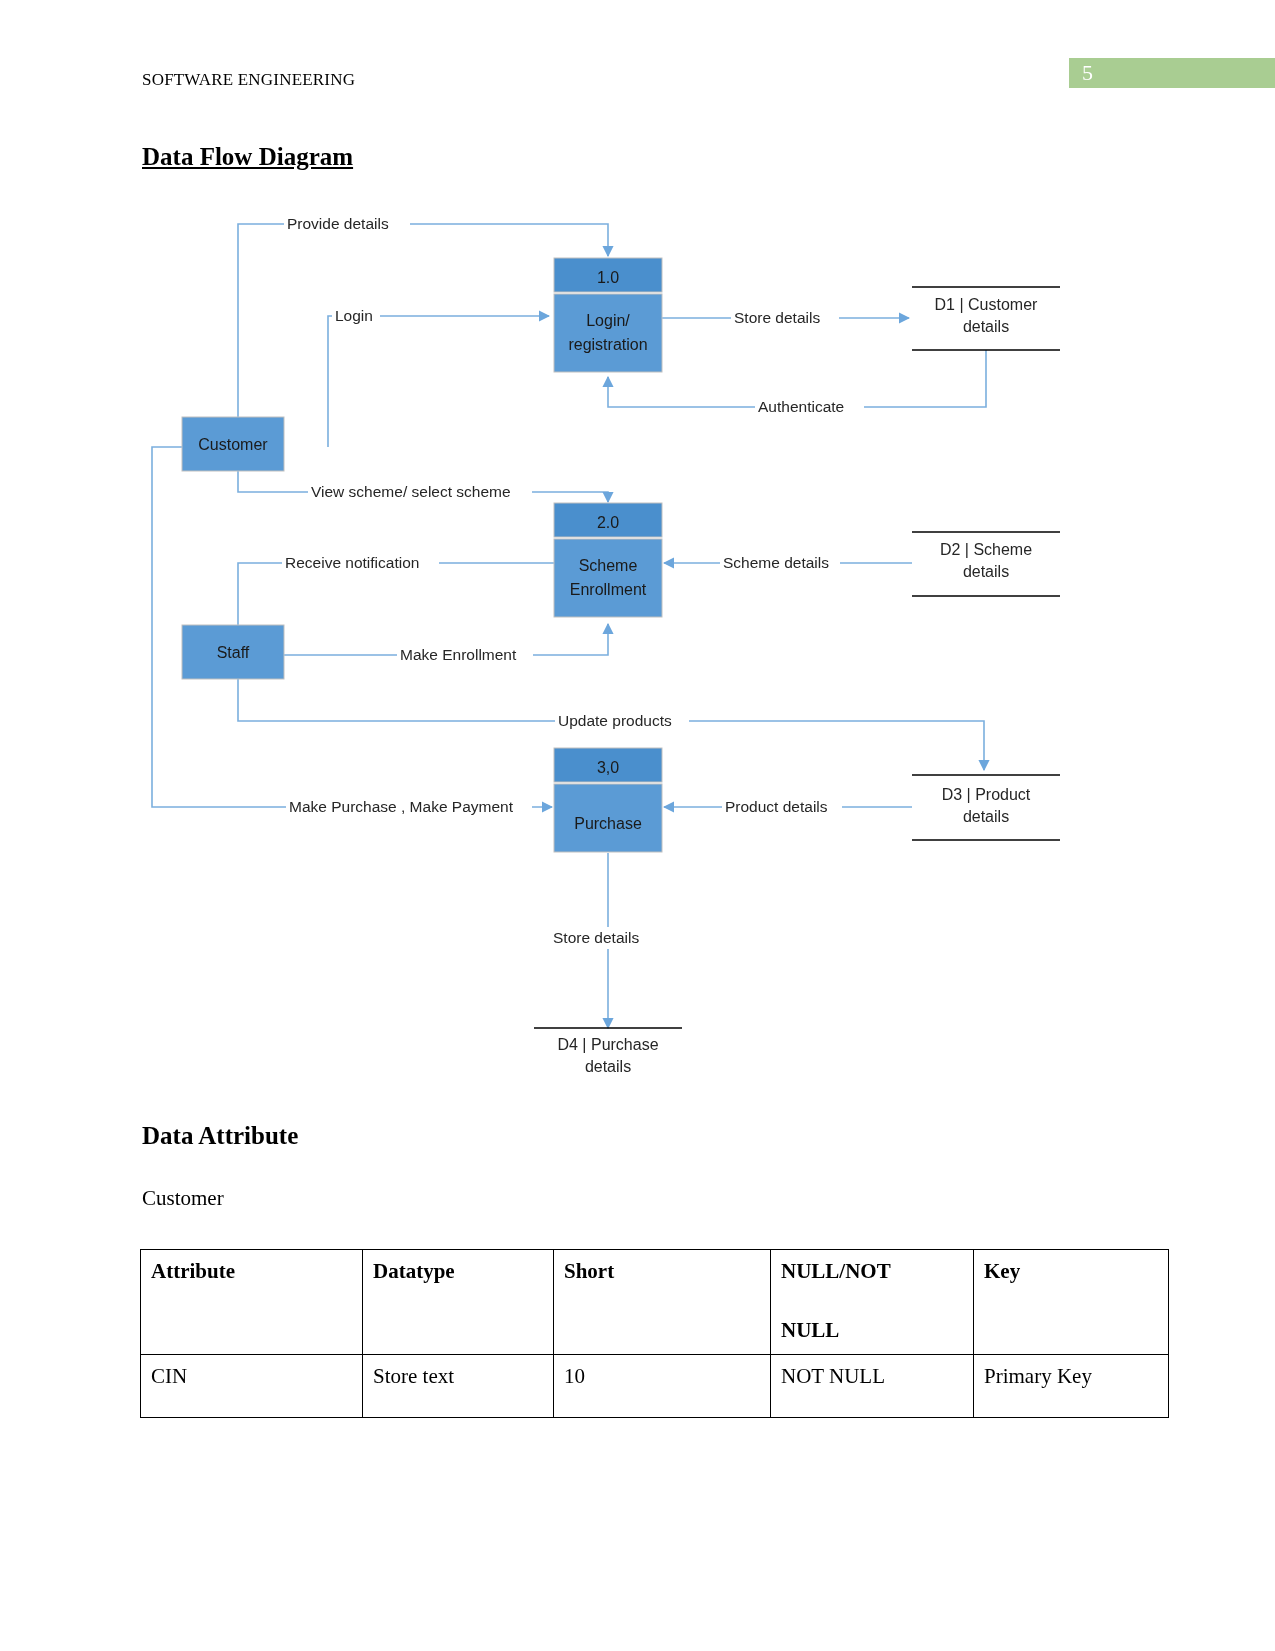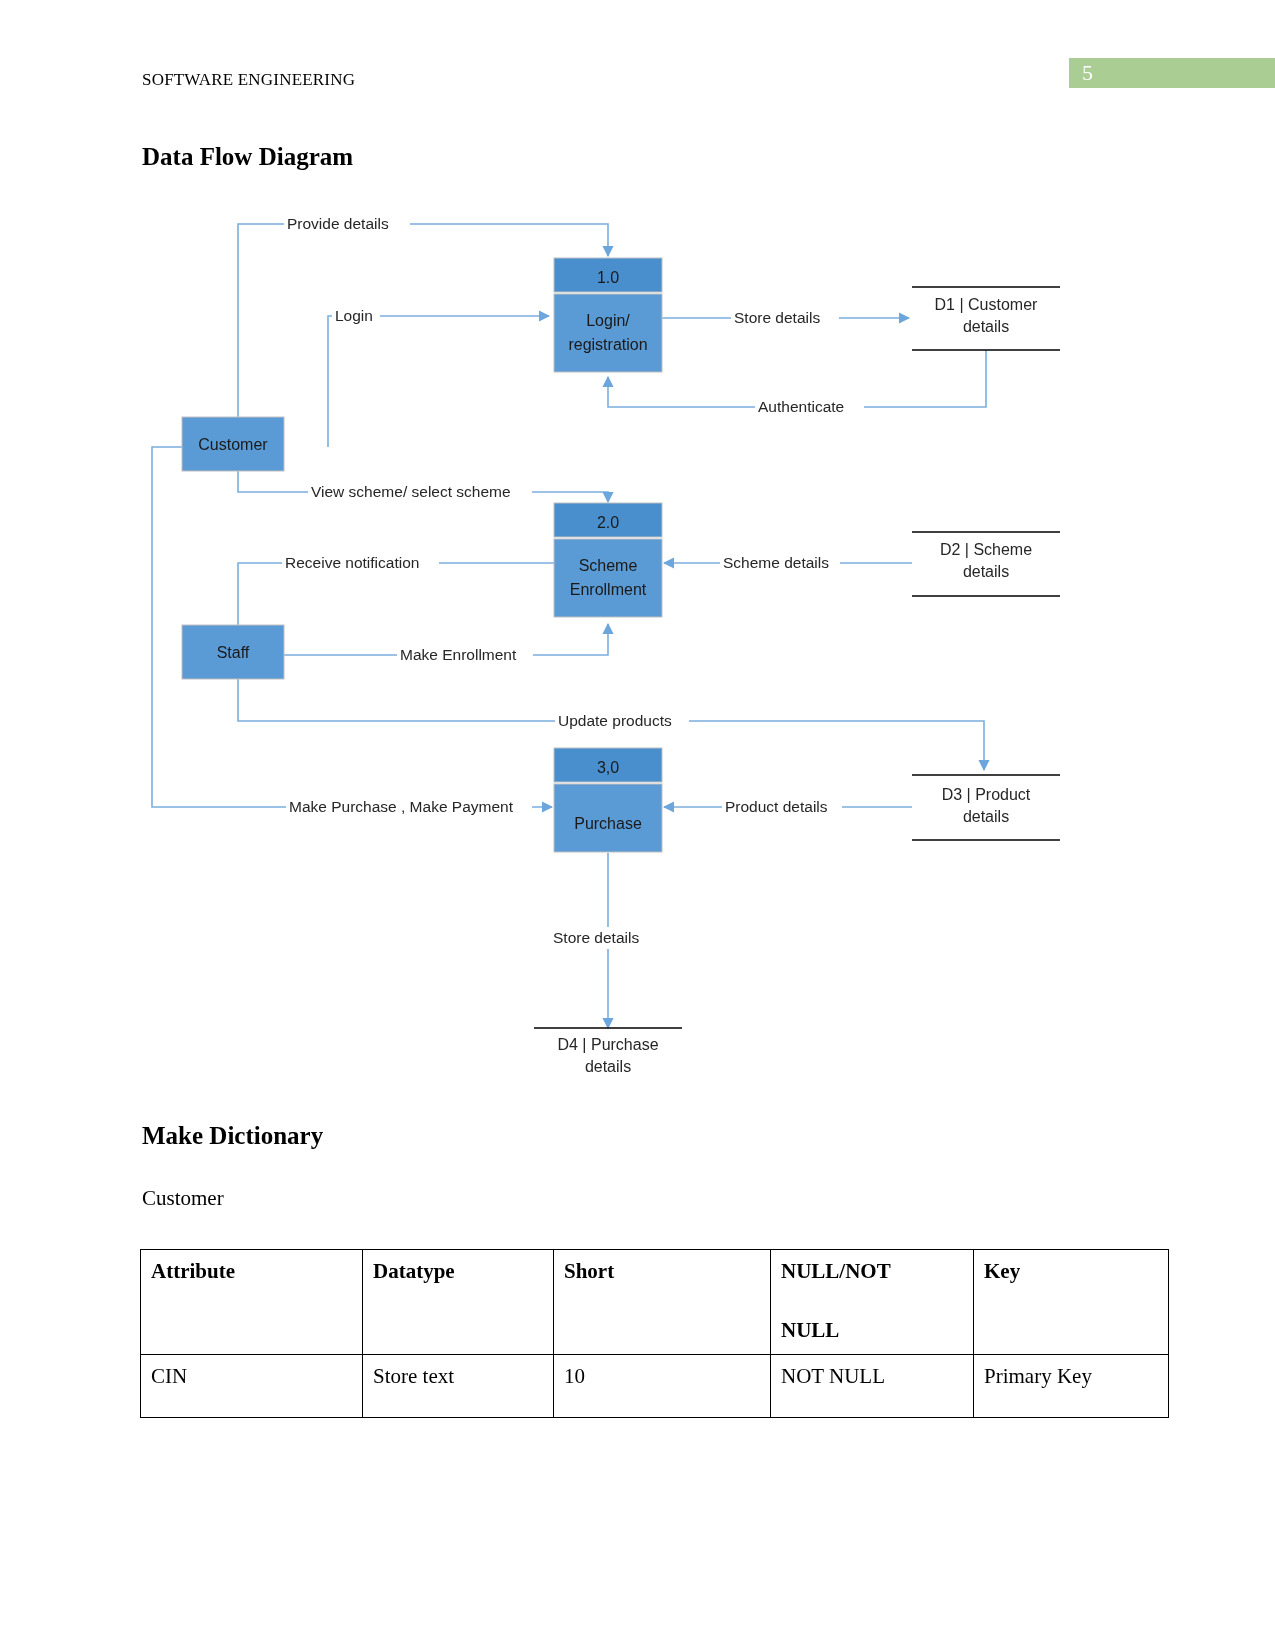--- a/index.html
+++ b/index.html
@@ -42,21 +42,21 @@
   }
 
   
   .h-section {
     position: absolute;
     left: 142px;
     font-size: 25px;
     font-weight: bold;
     color: #000000;
   }
-  #dfd-heading { top: 143px; }
+  #dfd-heading { top: 143px; text-decoration: underline; }
   #dd-heading  { top: 1122px; }
 
   .subtext {
     position: absolute;
     left: 142px;
     font-size: 21px;
     color: #000000;
   }
   #dd-entity-name { top: 1186px; }
 
@@ -233,21 +233,21 @@
     <text x="854" y="622" text-anchor="middle" font-family="Liberation Sans, sans-serif" font-size="16" fill="#262626">details</text>
   </g>
   <g>
     <line x1="402" y1="828" x2="550" y2="828" stroke="#000000" stroke-width="1.6"></line>
     <text x="476" y="850" text-anchor="middle" font-family="Liberation Sans, sans-serif" font-size="16" fill="#262626">D4 | Purchase</text>
     <text x="476" y="872" text-anchor="middle" font-family="Liberation Sans, sans-serif" font-size="16" fill="#262626">details</text>
   </g>
 </svg>
 </div>
 
-<div class="h-section" id="dd-heading">Make Dictionary</div>
+<div class="h-section" id="dd-heading">Data Attribute</div>
 <div class="subtext" id="dd-entity-name">Customer</div>
 
 <table class="dd-table">
   <thead>
     <tr>
       <th class="col-1">Attribute</th>
       <th class="col-2">Datatype</th>
       <th class="col-3">Short</th>
       <th class="col-4"><span>NULL/NOT</span><span class="hdr-line2">NULL</span></th>
       <th class="col-5">Key</th>

